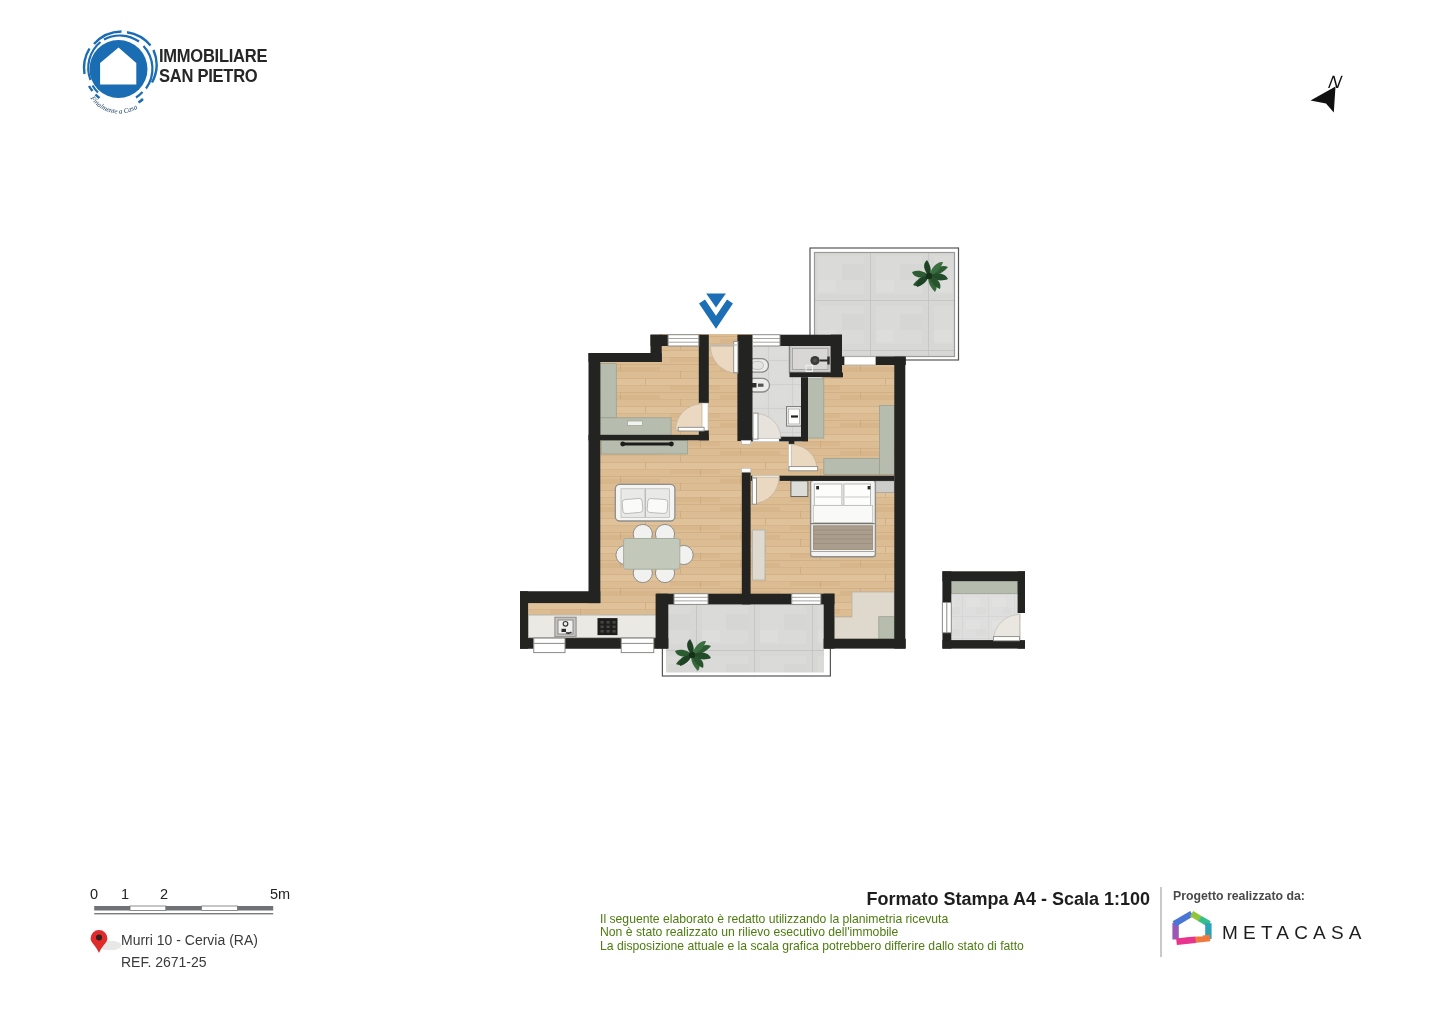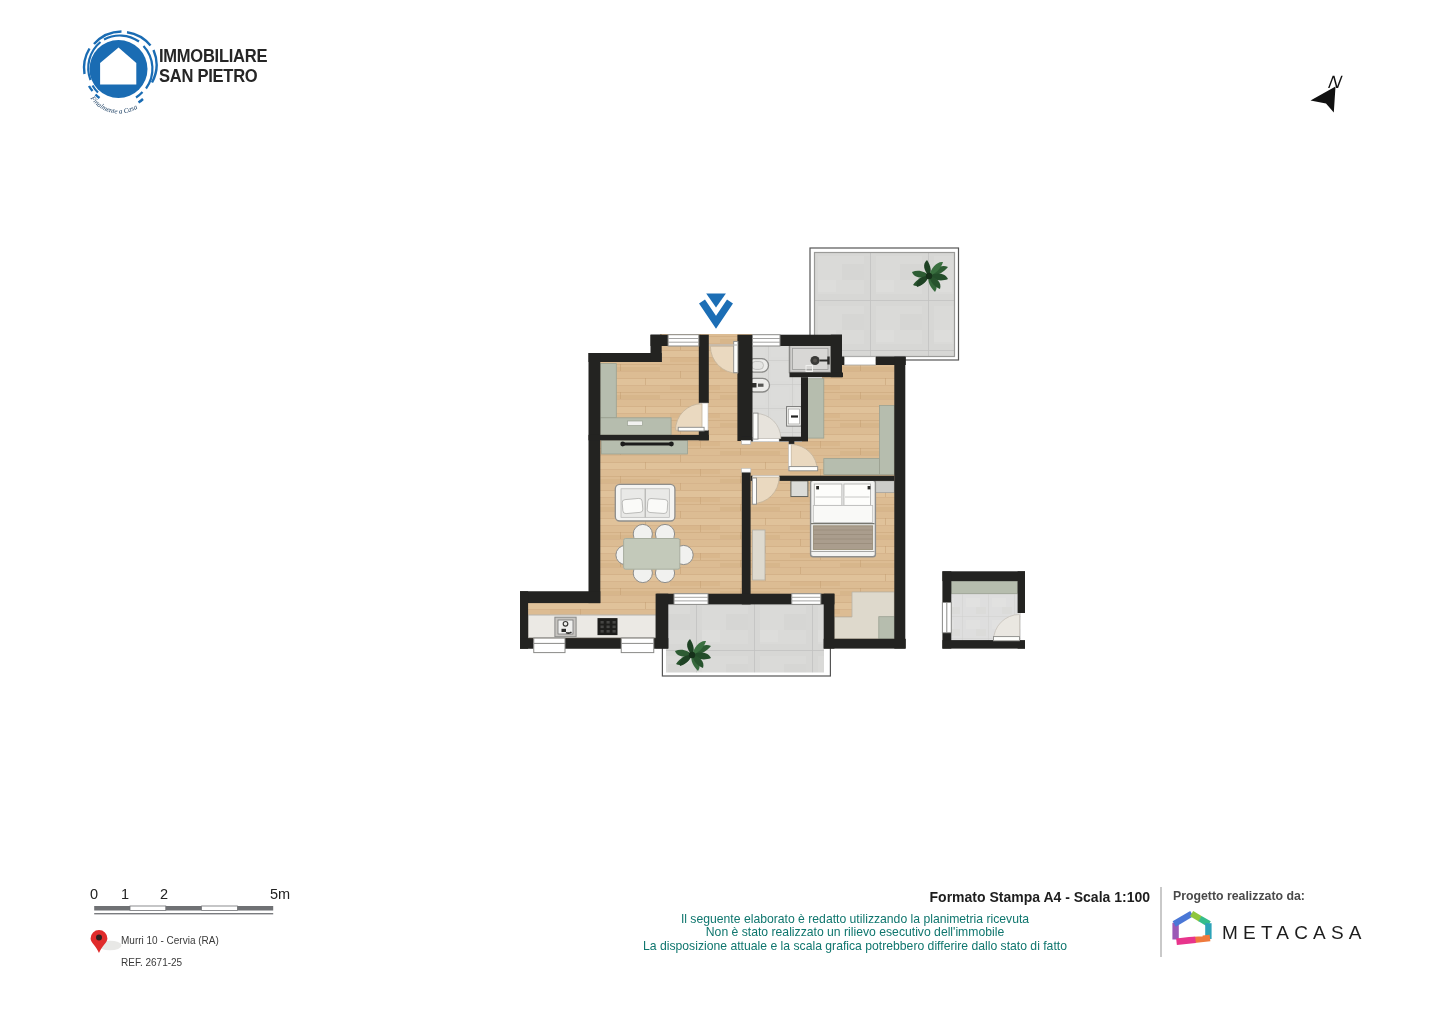--- a/index.html
+++ b/index.html
@@ -427,25 +427,25 @@
   <rect x="149.4" y="20" width="35.8" height="4.5" fill="#6f7174"></rect>
   <rect x="6.2" y="27" width="179" height="1.4" fill="#7a7c7f"></rect>
 </svg>
 
 <svg class="abs" style="left:86px;top:926px;" width="44" height="32" viewBox="0 0 44 32">
   <ellipse cx="24" cy="19.5" rx="11.5" ry="4.8" fill="#e4e4e2" opacity="0.85"></ellipse>
   <path d="M 13 27 C 10 19.5 4.6 16.6 4.6 12.4 A 8.4 8.4 0 1 1 21.4 12.4 C 21.4 16.6 16 19.5 13 27 Z" fill="#e02b2b"></path>
   <circle cx="13" cy="11.5" r="3" fill="#321f1f"></circle>
 </svg>
 
-<div class="abs" style="left:121px;top:930px;font-size:10px;color:#3a3a3a;line-height:21.5px;">Murri 10 - Cervia (RA)<br>REF. 2671-25</div>
-
-<div class="abs" style="left:750px;top:889px;width:400px;text-align:right;font-size:14px;font-weight:bold;color:#1d1d1d;">Formato Stampa A4 - Scala 1:100</div>
-
-<div class="abs" style="left:580px;top:913px;width:550px;text-align:center;font-size:12.2px;color:#0f766e;line-height:13.3px;">Il seguente elaborato è redatto utilizzando la planimetria ricevuta<br>Non è stato realizzato un rilievo esecutivo dell'immobile<br>La disposizione attuale e la scala grafica potrebbero differire dallo stato di fatto</div>
+<div class="abs" style="left:121px;top:930px;font-size:14px;color:#3a3a3a;line-height:21.5px;">Murri 10 - Cervia (RA)<br>REF. 2671-25</div>
+
+<div class="abs" style="left:750px;top:889px;width:400px;text-align:right;font-size:18px;font-weight:bold;color:#1d1d1d;">Formato Stampa A4 - Scala 1:100</div>
+
+<div class="abs" style="left:600px;top:913px;width:550px;text-align:left;font-size:12.2px;color:#4d7c0f;line-height:13.3px;">Il seguente elaborato è redatto utilizzando la planimetria ricevuta<br>Non è stato realizzato un rilievo esecutivo dell'immobile<br>La disposizione attuale e la scala grafica potrebbero differire dallo stato di fatto</div>
 
 <div class="abs" style="left:1160px;top:887px;width:2px;height:70px;background:#c9c9c9;"></div>
 
 <div class="abs" style="left:1173px;top:889px;font-size:12.3px;color:#4a4a4a;font-weight:bold;">Progetto realizzato da:</div>
 
 <svg class="abs" style="left:1172px;top:908px;" width="200" height="42" viewBox="0 0 200 42">
   <g fill="none">
     <path d="M 3.6 31.5 L 3.6 14.8" stroke="#9b59b6" stroke-width="6.4"></path>
     <path d="M 2.2 16 L 19.8 5.6" stroke="#4a77d6" stroke-width="6.2"></path>
     <path d="M 19.6 5.6 L 28.4 10.8" stroke="#8fc63e" stroke-width="6.2"></path>

